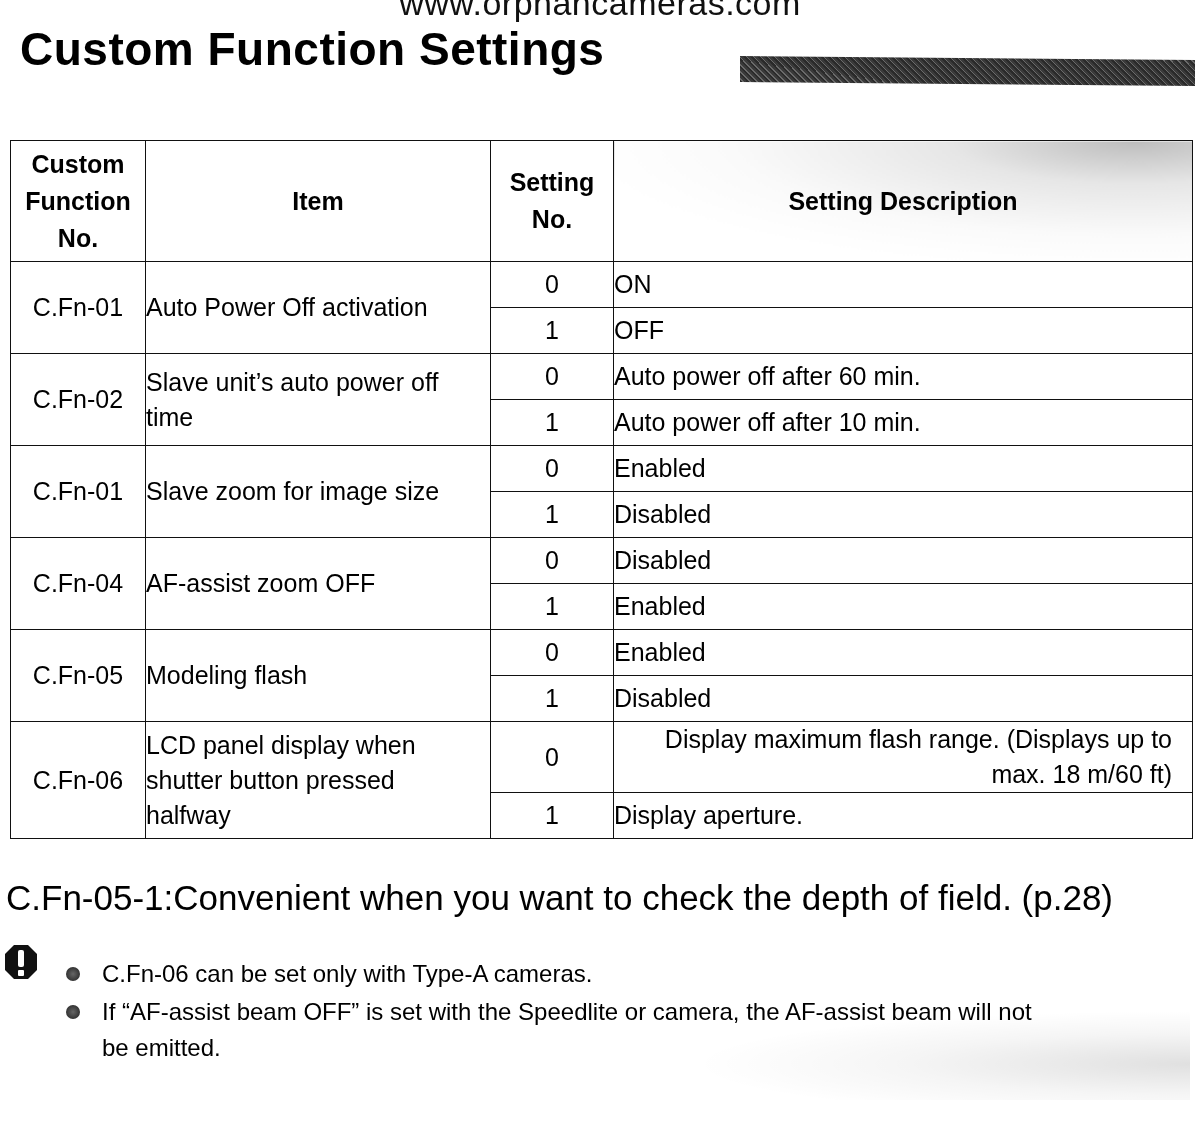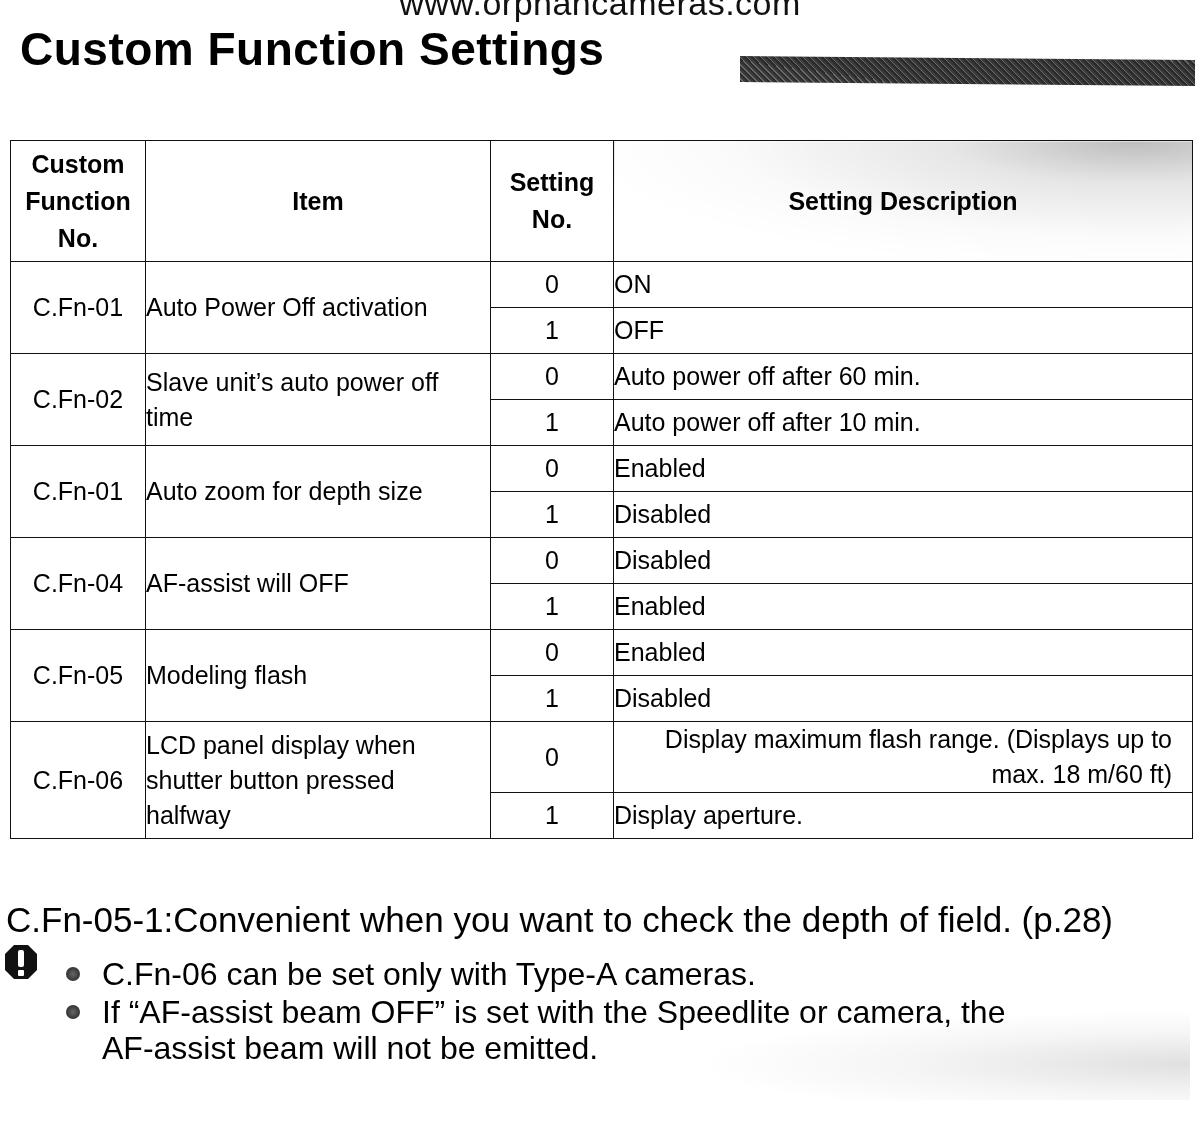--- a/index.html
+++ b/index.html
@@ -39,28 +39,28 @@
   table.cfn th.desc-head {
     background: radial-gradient(ellipse at 90% 0%, #bdbdbd 0%, #e6e6e6 25%, #fafafa 55%, #ffffff 75%);
   }
   table.cfn td { height: 45px; vertical-align: middle; }
   td.fn { text-align: center; }
   td.item { padding-left: 6px; line-height: 35px; }
   td.setno { text-align: center; }
   td.desc { padding-left: 8px; line-height: 35px; }
   td.tall { height: 86px; }
   .note-main {
-    position: absolute; top: 878px; left: 6px; font-size: 35px; white-space: nowrap; margin-top: 22px;
+    position: absolute; top: 878px; left: 6px; font-size: 35px; white-space: nowrap;
   }
   .caution-icon {
     position: absolute; top: 944px; left: 4px; width: 34px; height: 36px;
   }
   ul.cautions {
     position: absolute; top: 956px; left: 58px; margin: 0; padding: 0; list-style: none;
-    font-size: 32px; line-height: 36px; width: 1100px;
+    font-size: 24px; line-height: 36px; width: 1100px;
   }
   ul.cautions li { position: relative; padding-left: 44px; margin-bottom: 2px; }
   ul.cautions li .bullet {
     position: absolute; left: 8px; top: 11px; width: 14px; height: 14px; border-radius: 50%;
     background: radial-gradient(circle, #666 0%, #333 70%);
   }
   .scan-noise {
     position: absolute; bottom: 30px; right: 10px; width: 500px; height: 90px;
     background: radial-gradient(ellipse at 100% 60%, rgba(0,0,0,0.12) 0%, rgba(0,0,0,0.04) 40%, rgba(0,0,0,0) 70%);
     pointer-events: none;
@@ -108,32 +108,32 @@
       <td class="setno">0</td>
       <td class="desc">Auto power off after 60 min.</td>
     </tr>
     <tr>
       <td class="setno">1</td>
       <td class="desc">Auto power off after 10 min.</td>
     </tr>
 
     <tr>
       <td class="fn" rowspan="2">C.Fn-01</td>
-      <td class="item" rowspan="2">Auto zoom for depth size</td>
+      <td class="item" rowspan="2">Slave zoom for image size</td>
       <td class="setno">0</td>
       <td class="desc">Enabled</td>
     </tr>
     <tr>
       <td class="setno">1</td>
       <td class="desc">Disabled</td>
     </tr>
 
     <tr>
       <td class="fn" rowspan="2">C.Fn-04</td>
-      <td class="item" rowspan="2">AF-assist will OFF</td>
+      <td class="item" rowspan="2">AF-assist zoom OFF</td>
       <td class="setno">0</td>
       <td class="desc">Disabled</td>
     </tr>
     <tr>
       <td class="setno">1</td>
       <td class="desc">Enabled</td>
     </tr>
 
     <tr>
       <td class="fn" rowspan="2">C.Fn-05</td>

